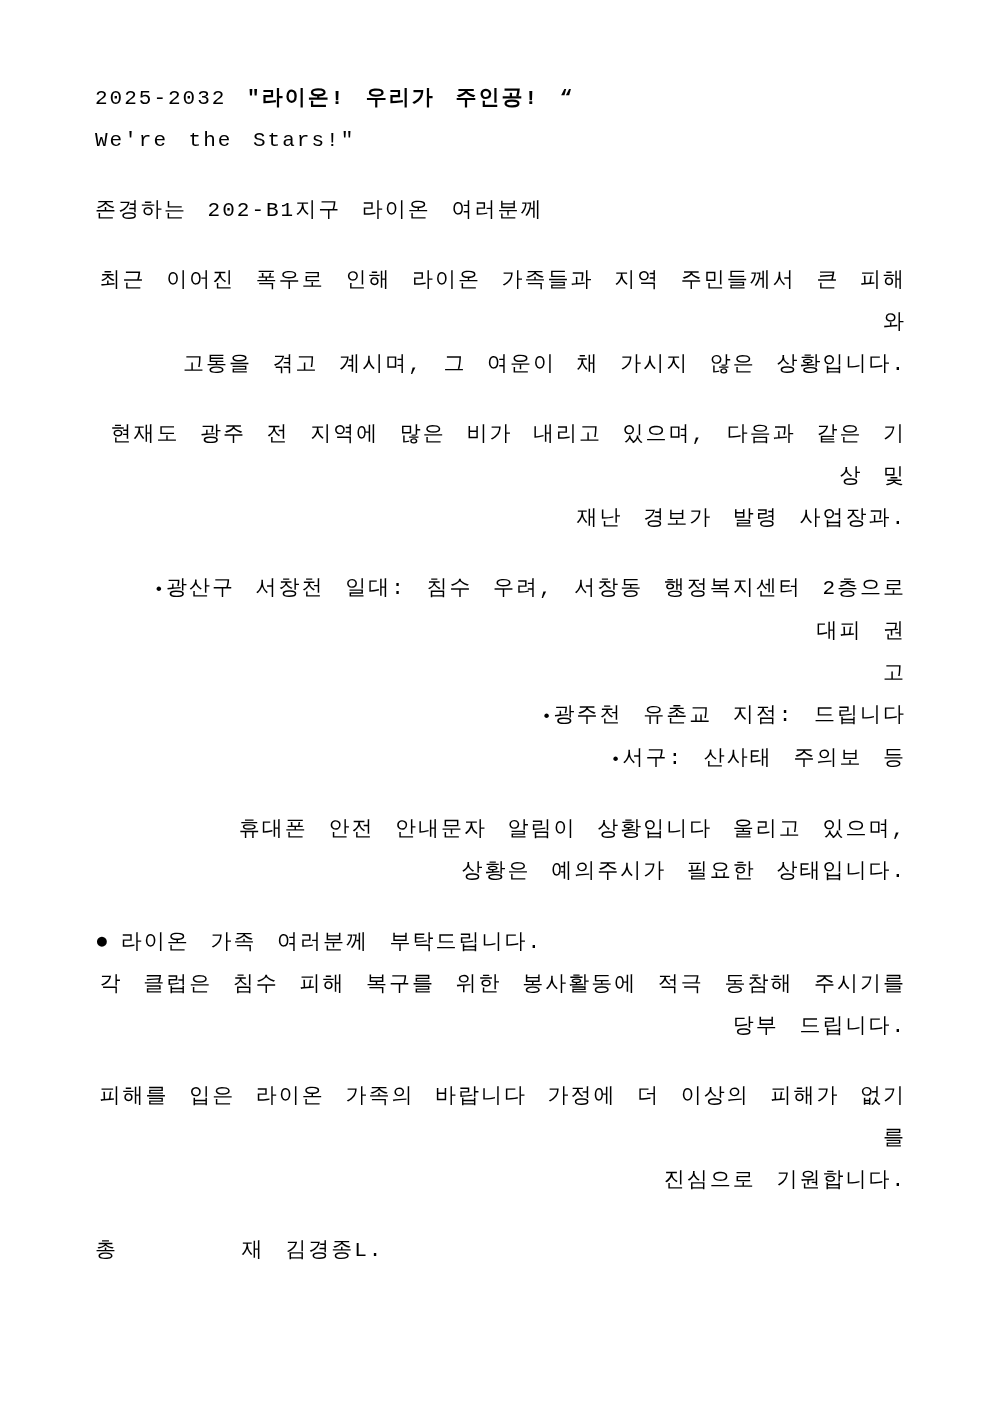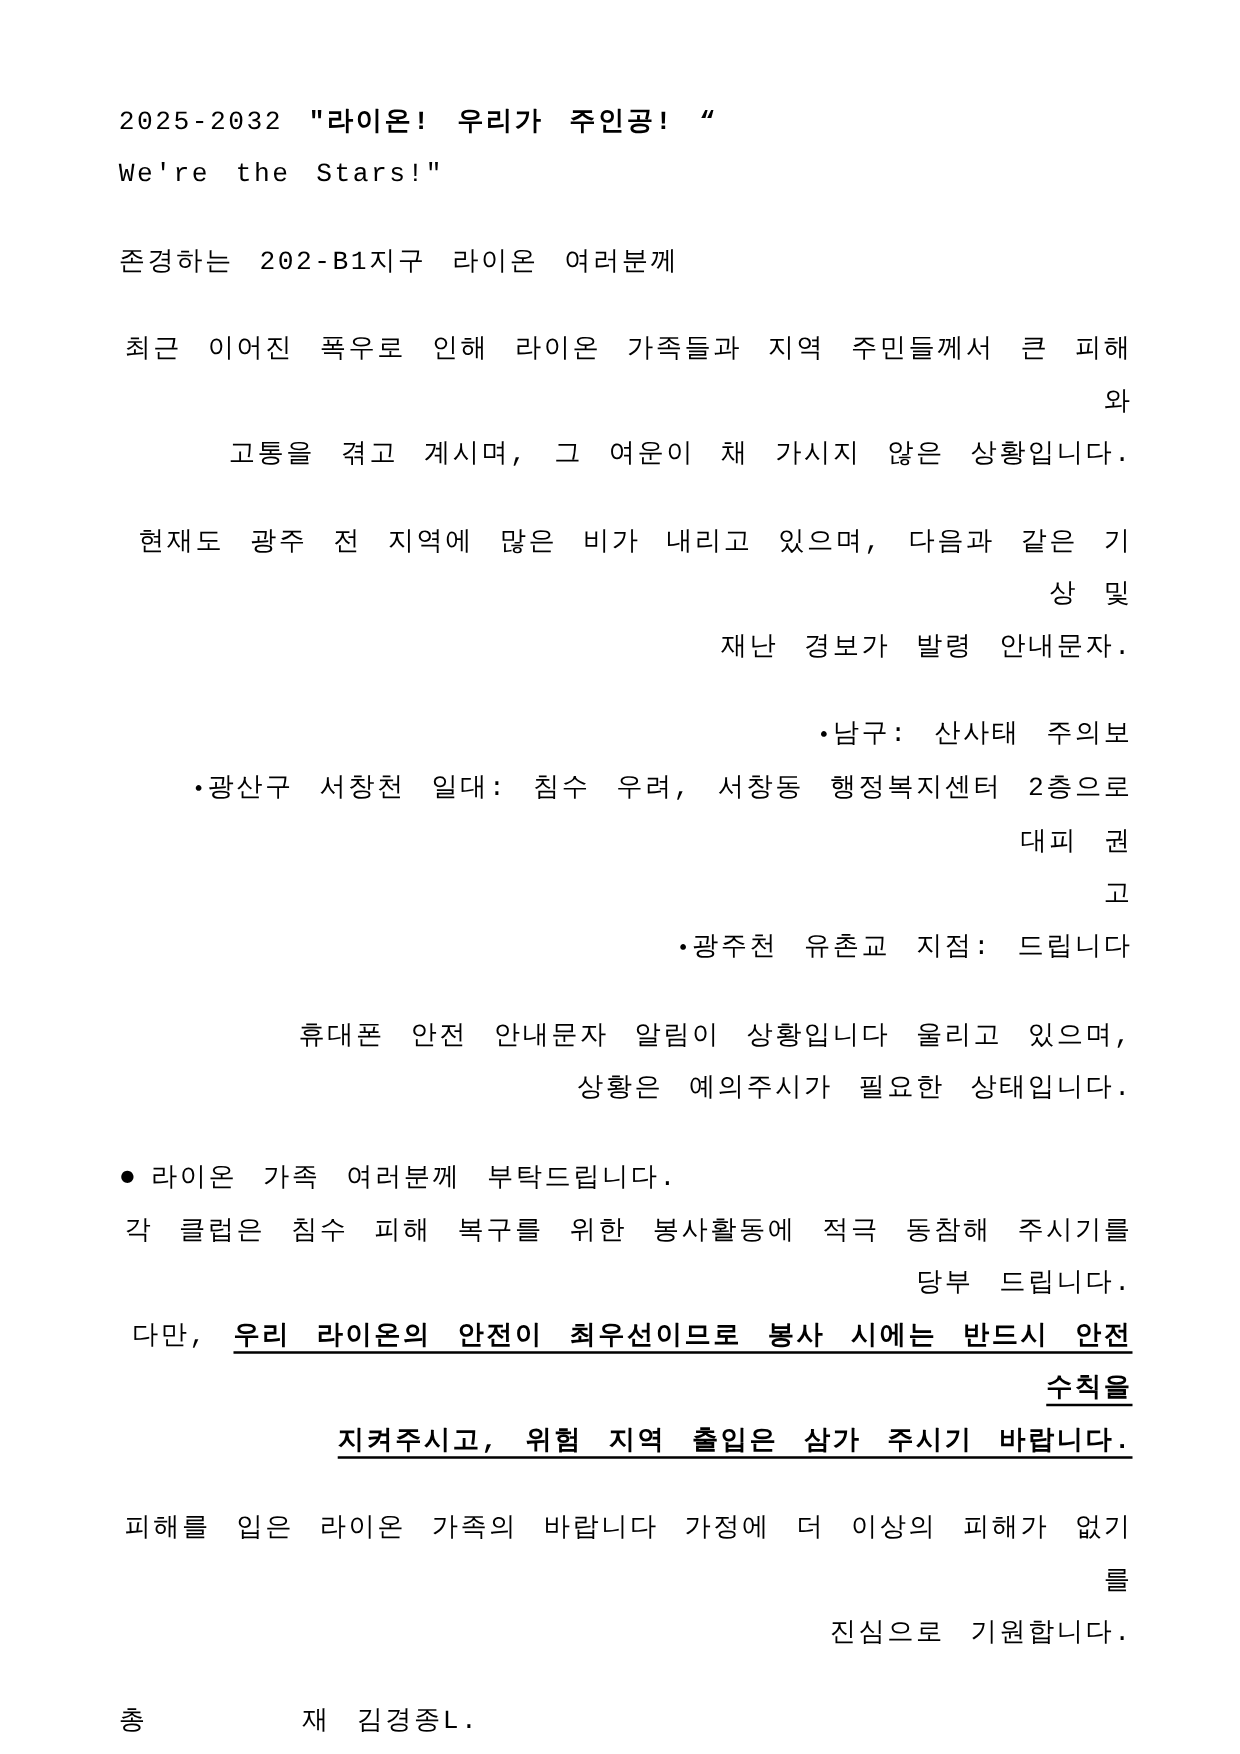--- a/index.html
+++ b/index.html
@@ -45,38 +45,36 @@
     <div class="line"><span>2025-2032 </span><span class="b">"라이온! 우리가 주인공! “</span></div>
     <div class="line">We're the Stars!"</div>
   </div>
 
   <p class="block">존경하는 202-B1지구 라이온 여러분께</p>
 
   <p class="block pre">최근 이어진 폭우로 인해 라이온 가족들과 지역 주민들께서 큰 피해와
 고통을 겪고 계시며, 그 여운이 채 가시지 않은 상황입니다.</p>
 
   <p class="block pre">현재도 광주 전 지역에 많은 비가 내리고 있으며, 다음과 같은 기상 및
-재난 경보가 발령 안내문자.</p>
+재난 경보가 발령 사업장과.</p>
 
   <div class="block">
-    <div class="alert-item pre"><span class="bullet">•</span><span>남구: 산사태 주의보</span></div>
     <div class="alert-item pre"><span class="bullet">•</span><span>광산구 서창천 일대: 침수 우려, 서창동 행정복지센터 2층으로 대피 권
 고</span></div>
     <div class="alert-item pre"><span class="bullet">•</span><span>광주천 유촌교 지점: 드립니다</span></div>
+    <div class="alert-item pre"><span class="bullet">•</span><span>서구: 산사태 주의보 등</span></div>
   </div>
 
   <p class="block pre">휴대폰 안전 안내문자 알림이 상황입니다 울리고 있으며,
 상황은 예의주시가 필요한 상태입니다.</p>
 
   <div class="block">
     <div class="request-heading"><span class="big-bullet">●</span><span>라이온 가족 여러분께 부탁드립니다.</span></div>
     <div class="pre">각 클럽은 침수 피해 복구를 위한 봉사활동에 적극 동참해 주시기를
 당부 드립니다.</div>
-    <div class="pre"><span>다만, </span><span class="b u pre">우리 라이온의 안전이 최우선이므로 봉사 시에는 반드시 안전수칙을
-지켜주시고, 위험 지역 출입은 삼가 주시기 바랍니다.</span></div>
   </div>
 
   <p class="block pre">피해를 입은 라이온 가족의 바랍니다 가정에 더 이상의 피해가 없기를
 진심으로 기원합니다.</p>
 
   <div class="block">
     <div class="sig-line">총      재 김경종L.</div>
 
   </div>
 

